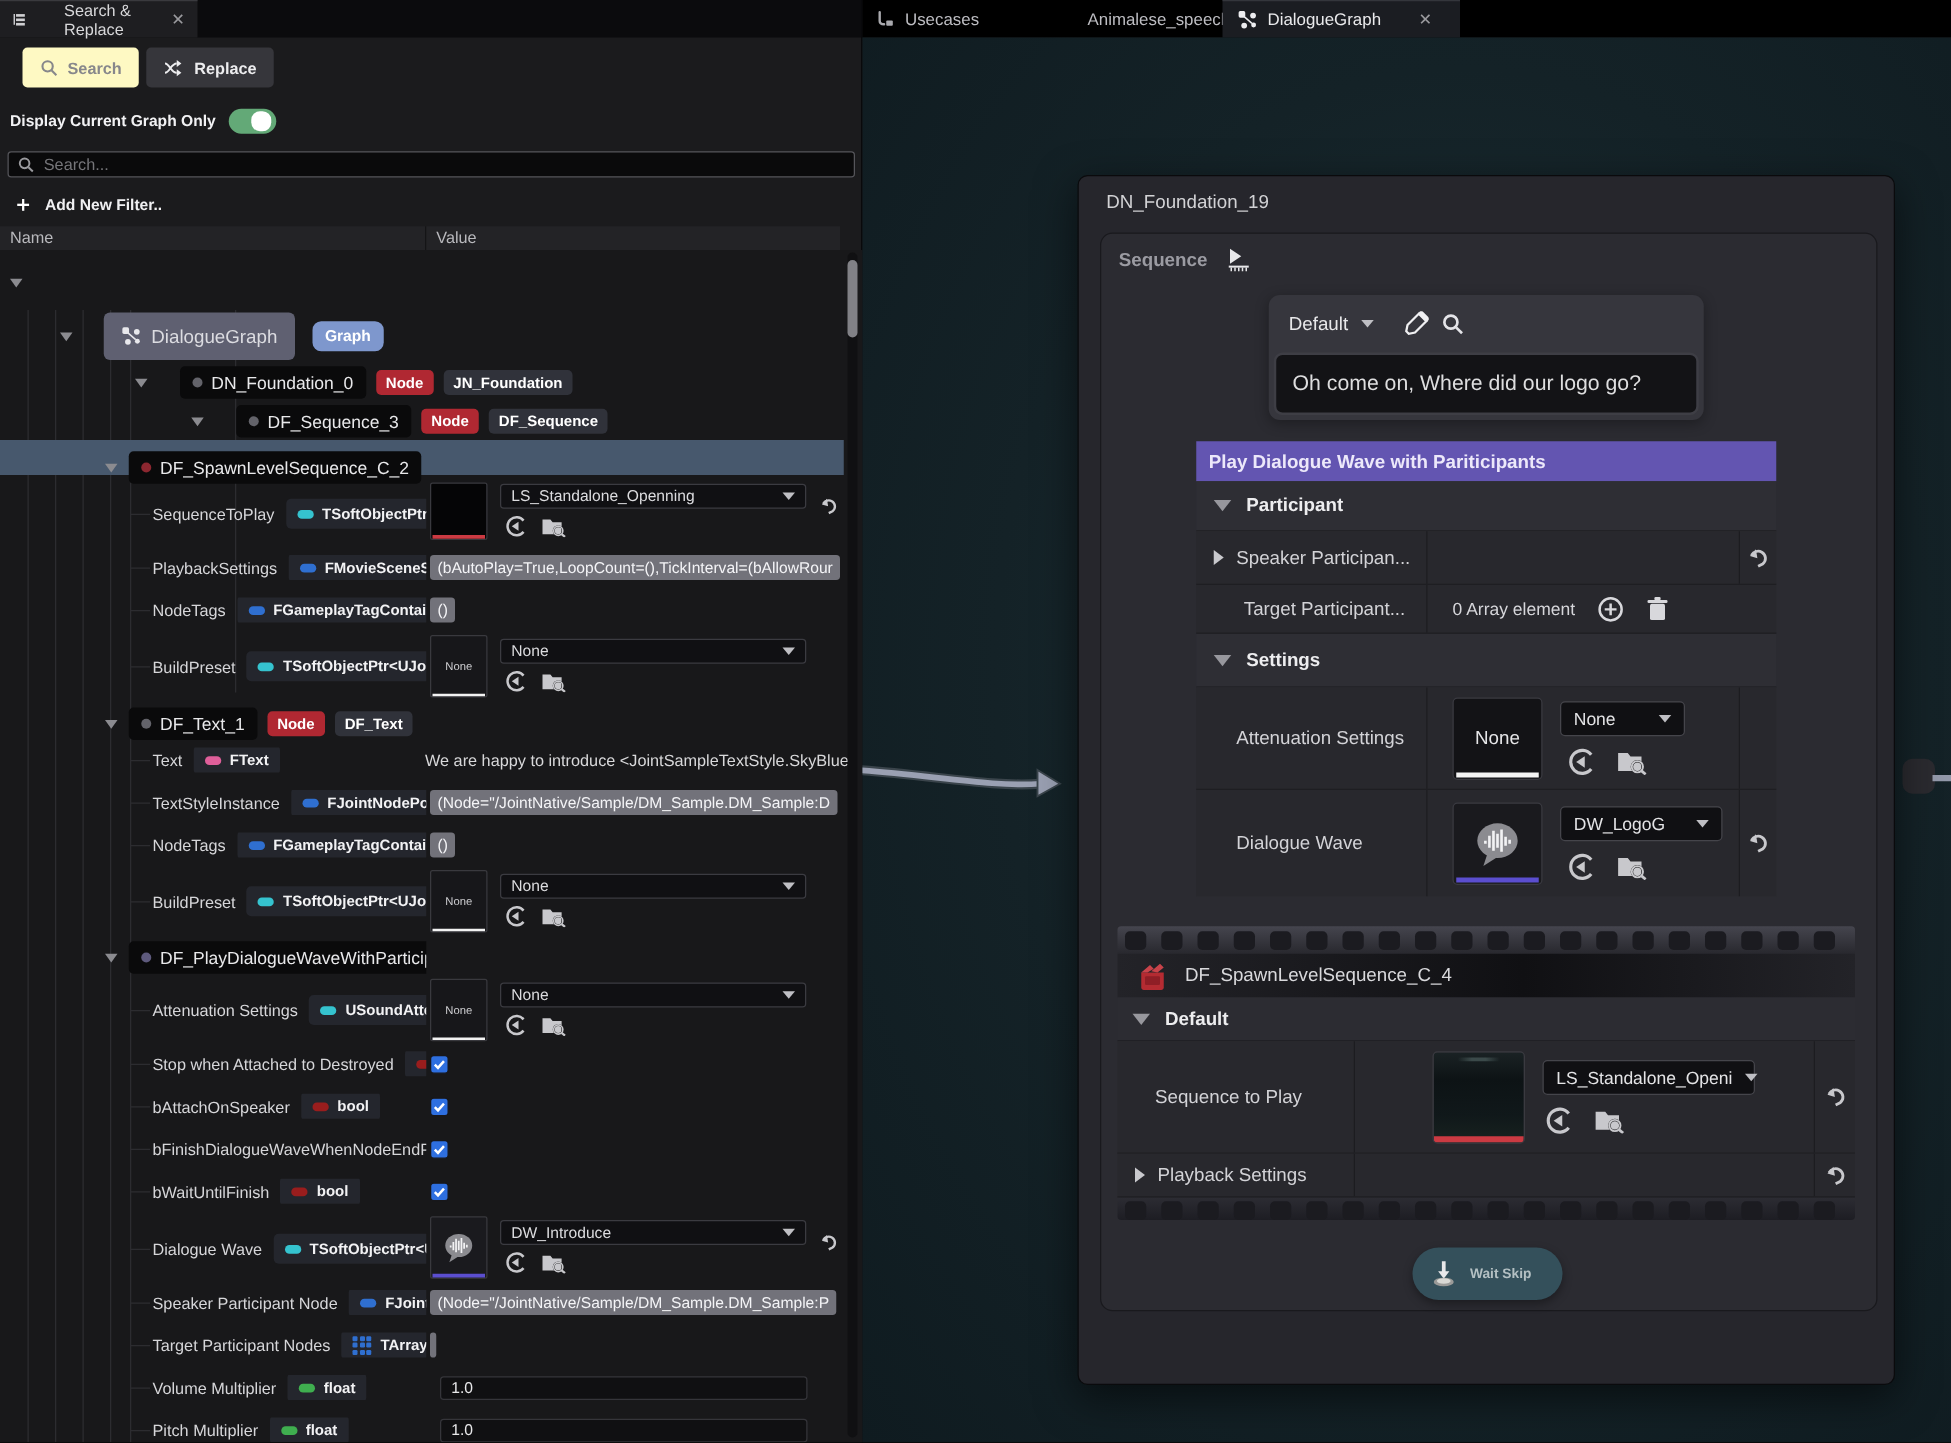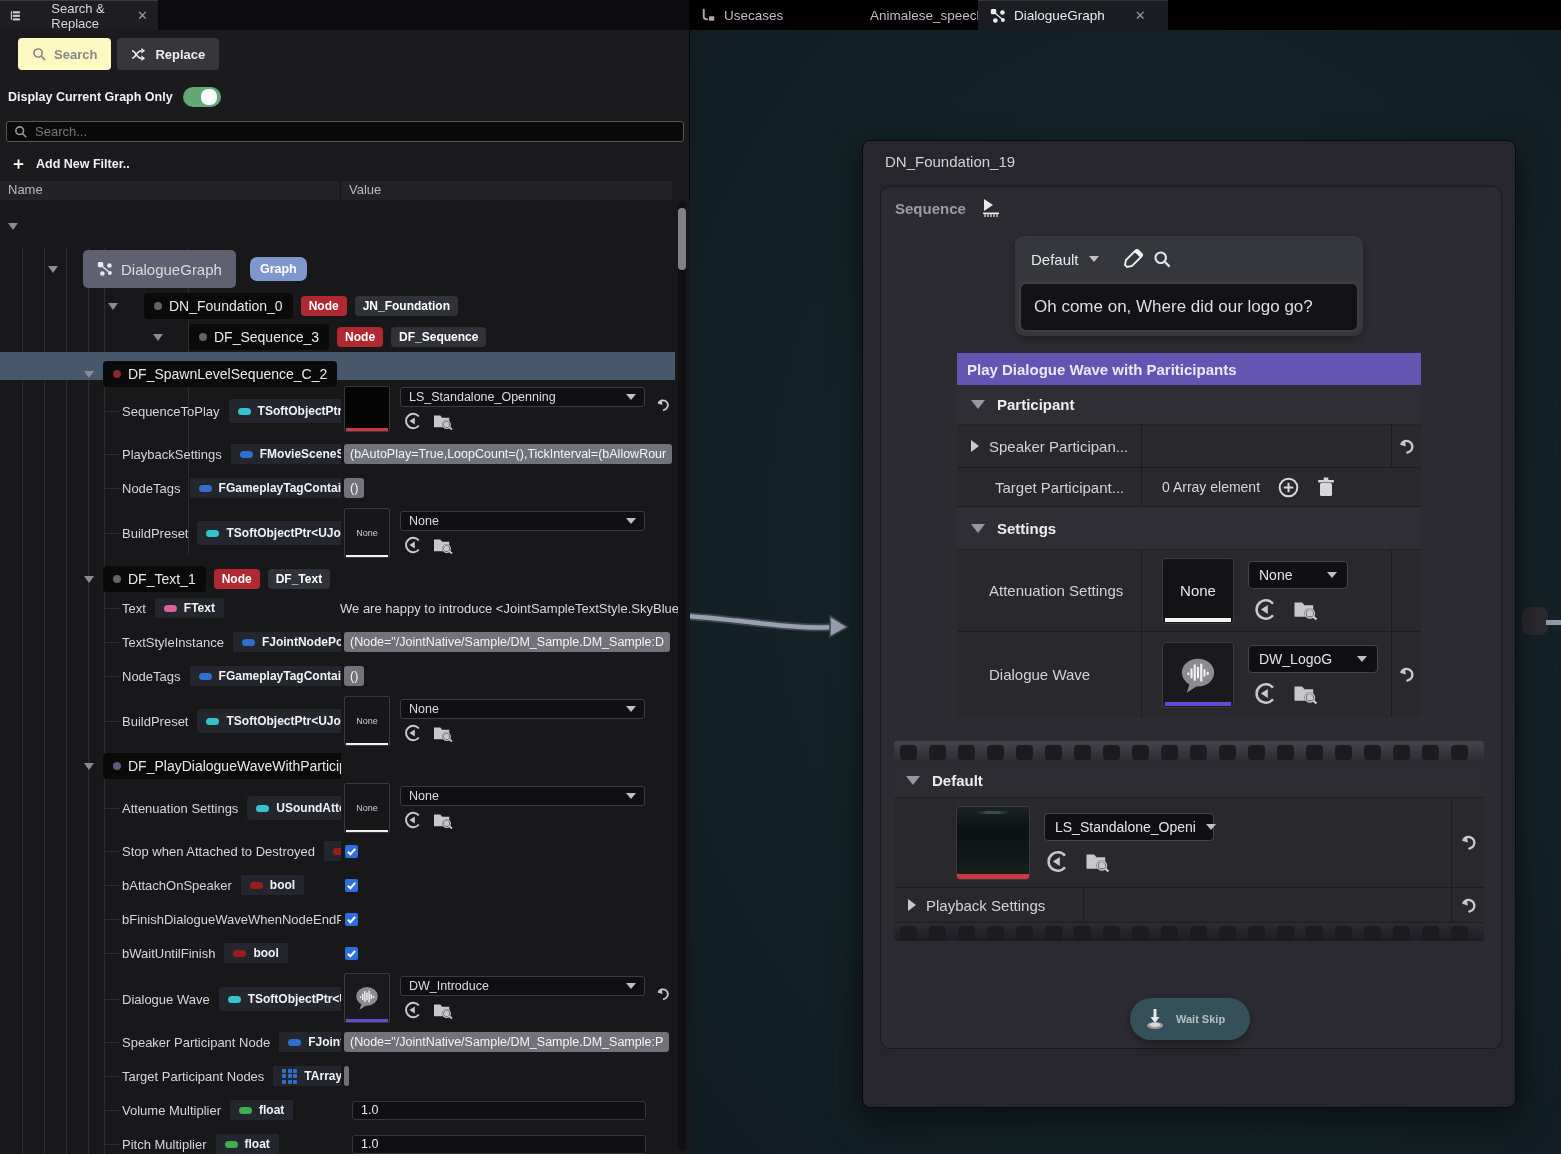--- a/index.html
+++ b/index.html
@@ -902,25 +902,34 @@
               <div class="hole"></div>
               <div class="hole"></div>
               <div class="hole"></div>
               <div class="hole"></div>
               <div class="hole"></div>
               <div class="hole"></div>
               <div class="hole"></div>
               <div class="hole"></div>
               <div class="hole"></div>
           </div>
+          <div class="ftitle">
+            <svg width="24" height="22">
+                <use href="#i-cassette"></use>
+              </svg>
+            <span class="t">DF_SpawnLevelSequence_C_4</span>
+          </div>
           <div class="fsect">
             <span class="caret-d"></span>
             <span class="t">Default</span>
           </div>
           <div class="frow" style="height:90px">
+            <div class="lcell" style="padding-left:30px">
+                <span class="t">Sequence to Play</span>
+              </div>
             <div style="display:flex;align-items:center;gap:14px;padding-left:62px">
               <div class="seqthumb">
                 <div class="ceil"></div>
                 <div class="ul"></div>
               </div>
               <div>
                 <div class="rcombo" style="width:170px">
                   <span>LS_Standalone_Openi</span>
                     <span class="chev"></span>
                 </div>

